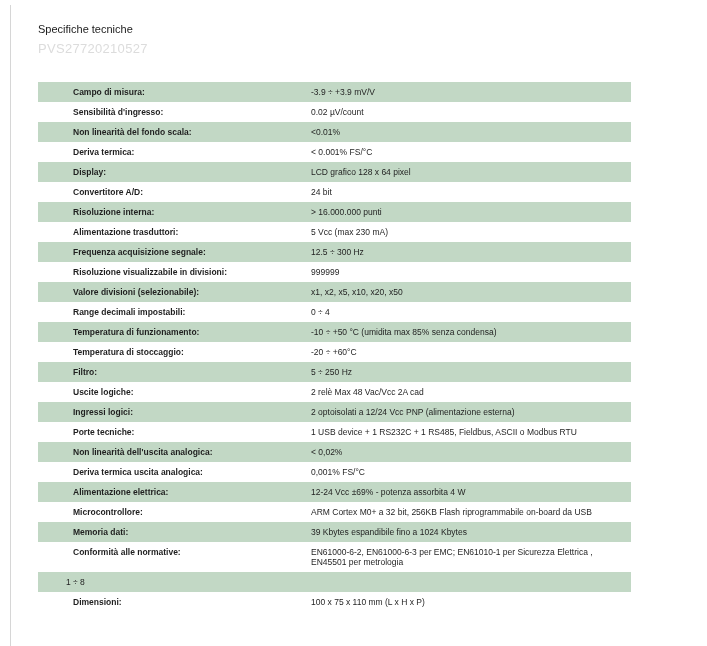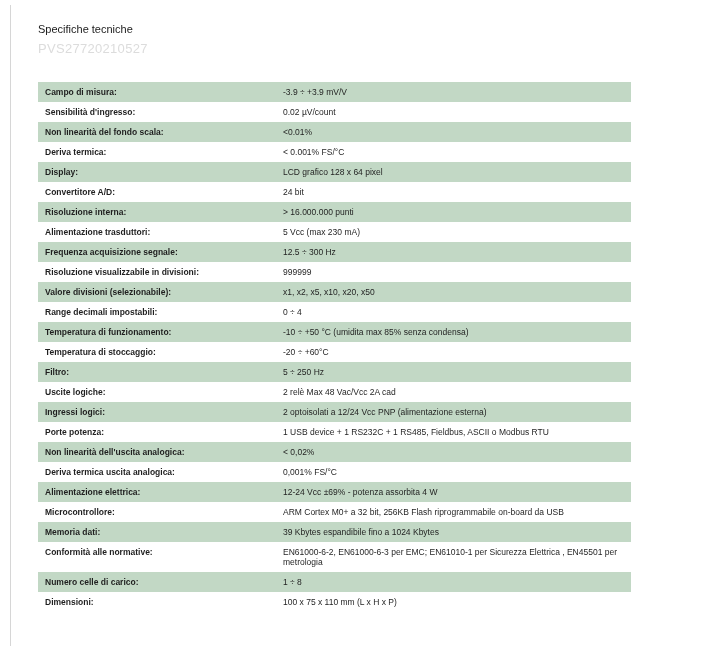--- a/index.html
+++ b/index.html
@@ -42,20 +42,21 @@
   .spec-table {
     margin-top: 29px;
     width: 593px;
   }
   .spec-row {
     display: flex;
     align-items: flex-start;
     font-size: 8.5px;
     line-height: 10px;
     color: #1f1f1f;
+    padding-left: 28px;
   }
   .spec-row.alt { background: #c2d8c5; }
   .spec-label {
     flex: none;
     width: 245px;
     font-weight: 700;
     padding: 5px 10px 5px 7px;
   }
   .spec-value {
     flex: 1;
@@ -151,21 +152,21 @@
     <div class="spec-label">Uscite logiche:</div>
     <div class="spec-value">2 relè Max 48 Vac/Vcc 2A cad</div>
   </div>
 
   <div class="spec-row alt">
     <div class="spec-label">Ingressi logici:</div>
     <div class="spec-value">2 optoisolati a 12/24 Vcc PNP (alimentazione esterna)</div>
   </div>
 
   <div class="spec-row">
-    <div class="spec-label">Porte potenza:</div>
+    <div class="spec-label">Porte tecniche:</div>
     <div class="spec-value">1 USB device + 1 RS232C + 1 RS485, Fieldbus, ASCII o Modbus RTU</div>
   </div>
 
   <div class="spec-row alt">
     <div class="spec-label">Non linearità dell'uscita analogica:</div>
     <div class="spec-value">&lt; 0,02%</div>
   </div>
 
   <div class="spec-row">
     <div class="spec-label">Deriva termica uscita analogica:</div>
@@ -186,21 +187,20 @@
     <div class="spec-label">Memoria dati:</div>
     <div class="spec-value">39 Kbytes espandibile fino a 1024 Kbytes</div>
   </div>
 
   <div class="spec-row">
     <div class="spec-label">Conformità alle normative:</div>
     <div class="spec-value">EN61000-6-2, EN61000-6-3 per EMC; EN61010-1 per Sicurezza Elettrica , EN45501 per metrologia</div>
   </div>
 
   <div class="spec-row alt">
-    <div class="spec-label">Numero celle di carico:</div>
     <div class="spec-value">1 ÷ 8</div>
   </div>
 
   <div class="spec-row">
     <div class="spec-label">Dimensioni:</div>
     <div class="spec-value">100 x 75 x 110 mm (L x H x P)</div>
   </div>
 </div>
 </div>
 

